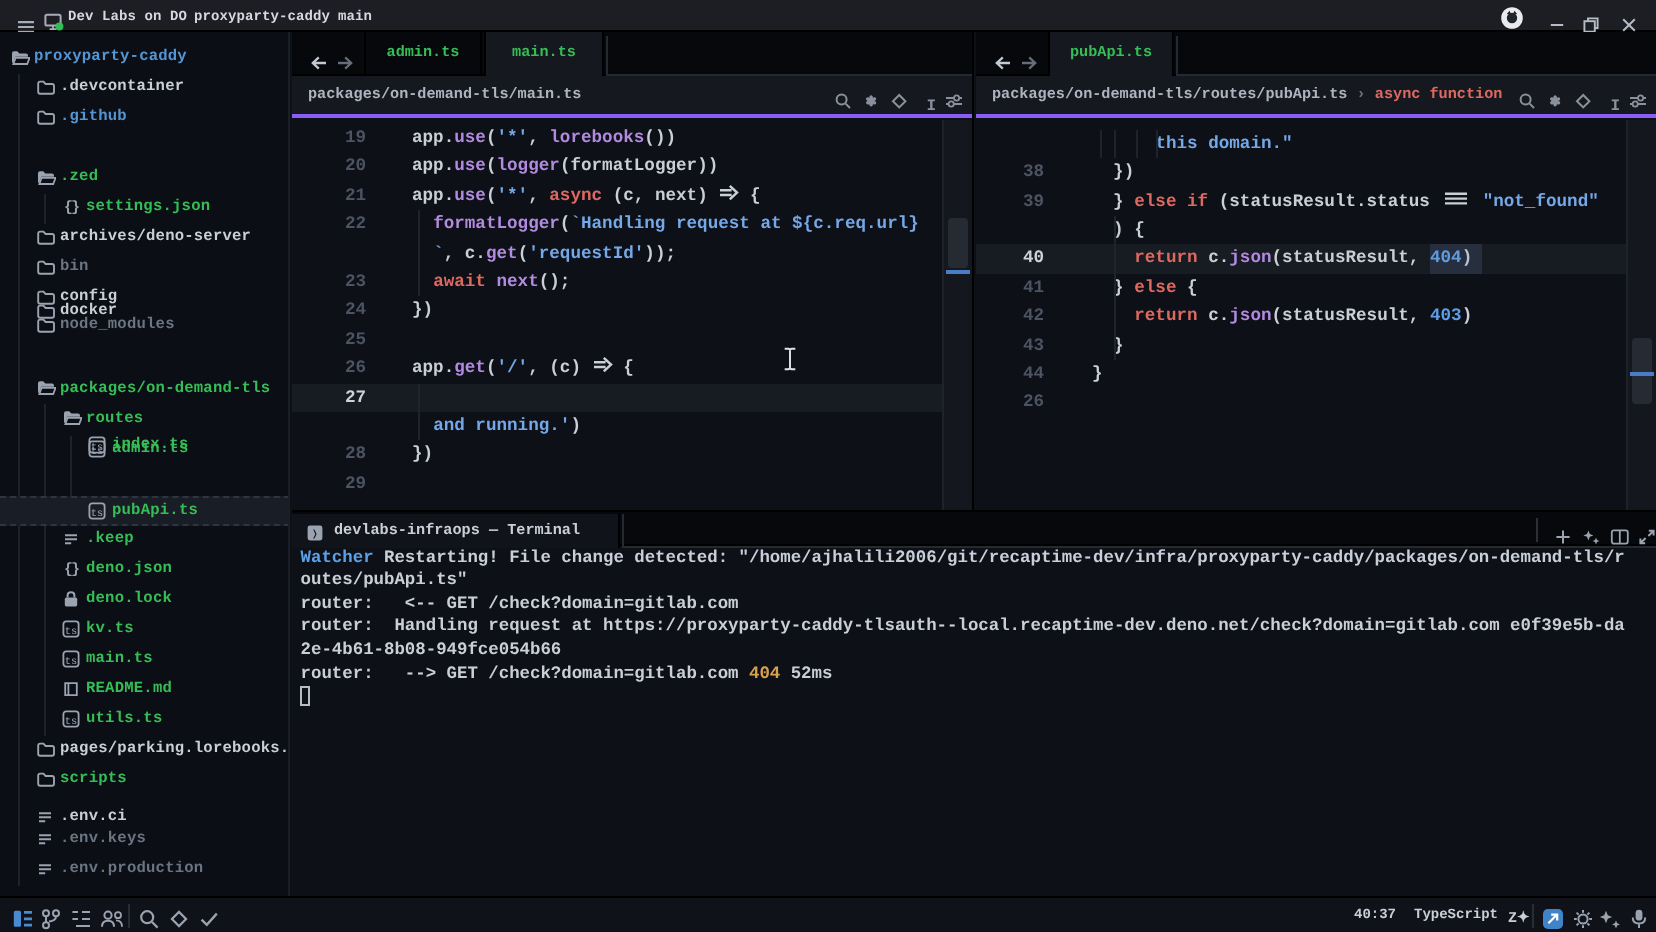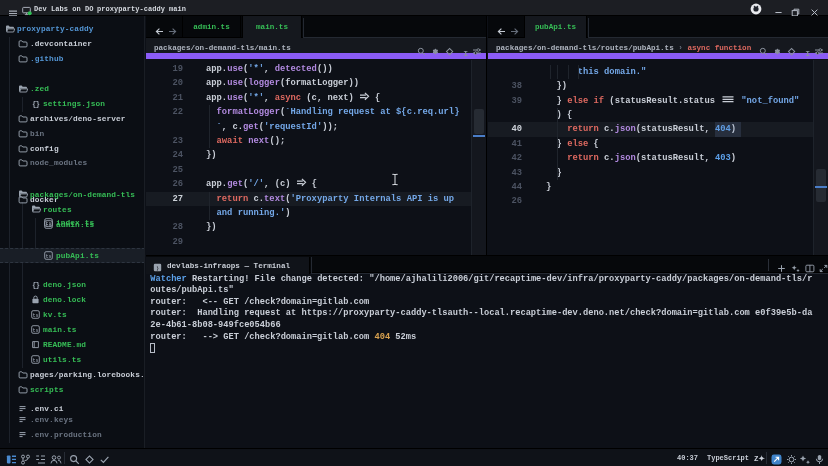--- a/index.html
+++ b/index.html
@@ -9,21 +9,21 @@
 .trow{position:absolute;left:0;width:145px;height:15.05px}
 .tic{position:absolute;top:2px;line-height:0}
 .ttx{position:absolute;top:3.2px;font-size:7.8px;letter-spacing:0.1px;white-space:pre;font-weight:bold}
 #editors{position:absolute;left:146px;top:16px;width:682px;height:432px}
 .pane{position:absolute;top:0;height:239px;overflow:hidden}
 #paneL{left:0;width:341px;border-right:1px solid #000}
 #paneR{left:342px;width:340px}
 .tabbar{position:absolute;left:0;top:0;width:100%;height:22px;background:#06080b;border-bottom:1px solid #000}
 .tab{position:absolute;top:0;height:22px;color:#36bd56;font-size:7.6px;text-align:center;line-height:23px;border-right:1px solid #000;border-left:1px solid #000;font-weight:bold}
 .tab.act{background:#15181e}
-.crumb{position:absolute;left:0;top:22px;width:100%;height:21px;background:#15181e;border-bottom:6px solid #8b5cf6;color:#aeb4bf;font-size:7.6px;line-height:21px;font-weight:bold}
+.crumb{position:absolute;left:0;top:22px;width:100%;height:21px;background:#15181e;border-bottom:2px solid #8b5cf6;color:#aeb4bf;font-size:7.6px;line-height:21px;font-weight:bold}
 .crumb .pth{position:absolute;left:8px;top:0;white-space:pre}
 .cic{position:absolute;top:6px}
 .code{position:absolute;left:0;top:0;width:100%;height:239px}
 .gut{position:absolute;text-align:right;font-size:8.8px;line-height:14.4px;font-weight:bold}
 .ln{color:#4c5362}
 .lnc{color:#ced3da}
 .cl{position:absolute;font-size:8.8px;line-height:14.4px;color:#c9ced7;white-space:pre;font-weight:bold}
 .k{color:#de6960} .f{color:#b28ae0} .s{color:#74a8e8} .n{color:#5c9fe8}
 #terminal{position:absolute;left:146px;top:255px;width:682px;height:193px;background:#0d1017}
 #termbar{position:absolute;left:0;top:0;width:682px;height:18px;background:#06080b;border-bottom:1px solid #000;border-top:1px solid #000}
@@ -109,21 +109,21 @@
             <path d="M1.1 2.8 Q1.1 1.8 2.1 1.8 H3.7 L4.8 3 H8 Q9 3 9 4 V6.9 Q9 7.9 8 7.9 H2.1 Q1.1 7.9 1.1 6.9 Z" fill="none" stroke="#9aa3af" stroke-width="0.95"></path>
           </svg></span>
         <span class="ttx" style="left:30px;color:#6b7482">bin</span>
       </div>
       <div class="trow" style="top:126.2px;">
         <span class="tic" style="left:18px"><svg width="10" height="9" viewBox="0 0 10 9" style="">
             <path d="M1.1 2.8 Q1.1 1.8 2.1 1.8 H3.7 L4.8 3 H8 Q9 3 9 4 V6.9 Q9 7.9 8 7.9 H2.1 Q1.1 7.9 1.1 6.9 Z" fill="none" stroke="#9aa3af" stroke-width="0.95"></path>
           </svg></span>
         <span class="ttx" style="left:30px;color:#c9ced7">config</span>
       </div>
-      <div class="trow" style="top:133px;margin-top:44px;">
+      <div class="trow" style="top:133px;">
         <span class="tic" style="left:18px"><svg width="10" height="9" viewBox="0 0 10 9" style="">
             <path d="M1.1 2.8 Q1.1 1.8 2.1 1.8 H3.7 L4.8 3 H8 Q9 3 9 4 V6.9 Q9 7.9 8 7.9 H2.1 Q1.1 7.9 1.1 6.9 Z" fill="none" stroke="#9aa3af" stroke-width="0.95"></path>
           </svg></span>
         <span class="ttx" style="left:30px;color:#c9ced7">docker</span>
       </div>
       <div class="trow" style="top:140px;">
         <span class="tic" style="left:18px"><svg width="10" height="9" viewBox="0 0 10 9" style="">
             <path d="M1.1 2.8 Q1.1 1.8 2.1 1.8 H3.7 L4.8 3 H8 Q9 3 9 4 V6.9 Q9 7.9 8 7.9 H2.1 Q1.1 7.9 1.1 6.9 Z" fill="none" stroke="#9aa3af" stroke-width="0.95"></path>
           </svg></span>
         <span class="ttx" style="left:30px;color:#6b7482">node_modules</span>
@@ -155,20 +155,26 @@
             <text x="4.5" y="6.8" font-family="Liberation Mono" font-size="5.2" fill="#9aa3af" text-anchor="middle">ts</text>
           </svg></span>
         <span class="ttx" style="left:56px;color:#36bd56">index.ts</span>
       </div>
       <div class="trow" style="top:231.6px;background:#191e26;border-top:1px dashed #2e3540;border-bottom:1px dashed #2e3540;">
         <span class="tic" style="left:44px"><svg width="9" height="9" viewBox="0 0 9 9" style="">
             <rect x="0.7" y="0.7" width="7.6" height="7.6" rx="1.4" fill="none" stroke="#9aa3af" stroke-width="0.9"></rect>
             <text x="4.5" y="6.8" font-family="Liberation Mono" font-size="5.2" fill="#9aa3af" text-anchor="middle">ts</text>
           </svg></span>
         <span class="ttx" style="left:56px;color:#36bd56">pubApi.ts</span>
+      </div>
+      <div class="trow" style="top:246.6px;">
+        <span class="tic" style="left:31px"><svg width="9" height="9" viewBox="0 0 9 9" style="">
+            <path d="M1.5 2.6 H7.5 M1.5 4.6 H7.5 M1.5 6.6 H4.6" stroke="#9aa3af" stroke-width="1"></path>
+          </svg></span>
+        <span class="ttx" style="left:43px;color:#36bd56">.keep</span>
       </div>
       <div class="trow" style="top:261.7px;">
         <span class="tic" style="left:31px"><svg width="9" height="9" viewBox="0 0 9 9" style="">
             <text x="4.5" y="6.6" font-size="7.5" font-weight="bold" fill="#9aa3af" text-anchor="middle" font-family="Liberation Mono" letter-spacing="-1">{}</text>
           </svg></span>
         <span class="ttx" style="left:43px;color:#36bd56">deno.json</span>
       </div>
       <div class="trow" style="top:276.7px;">
         <span class="tic" style="left:31px"><svg width="9" height="9" viewBox="0 0 9 9" style="">
             <rect x="1.4" y="3.8" width="6.2" height="4.4" rx="0.8" fill="#9aa3af"></rect>
@@ -232,21 +238,21 @@
         <span class="tic" style="left:18px"><svg width="9" height="9" viewBox="0 0 9 9" style="">
             <path d="M1.5 2.6 H7.5 M1.5 4.6 H7.5 M1.5 6.6 H4.6" stroke="#9aa3af" stroke-width="1"></path>
           </svg></span>
         <span class="ttx" style="left:30px;color:#6b7482">.env.production</span>
       </div>
     </div>
 <div id="editors">
  <div class="pane" id="paneL">
   <div class="code">
           <div class="gut ln" style="top:46.0px;width:37px">19</div>
-          <div class="cl" style="left:60px;top:46.0px">app.<span class="f">use</span>(<span class="s">'*'</span>, <span class="f">detected</span>())</div>
+          <div class="cl" style="left:60px;top:46.0px">app.<span class="f">use</span>(<span class="s">'*'</span>, <span class="f">lorebooks</span>())</div>
           <div class="gut ln" style="top:60.4px;width:37px">20</div>
           <div class="cl" style="left:60px;top:60.4px">app.<span class="f">use</span>(<span class="f">logger</span>(formatLogger))</div>
           <div class="gut ln" style="top:74.8px;width:37px">21</div>
           <div class="cl" style="left:60px;top:74.8px">app.<span class="f">use</span>(<span class="s">'*'</span>, <span class="k">async</span> (c, next) <span style="display:inline-block;width:10.6px;position:relative;height:8px"><svg width="11" height="9" viewBox="0 0 11 9" style="position:absolute;left:0;top:0">
                 <path d="M1 3.1 H6.8 M1 5.5 H6.8 M5.9 0.9 L9.5 4.3 L5.9 7.7" fill="none" stroke="#c9ced7" stroke-width="1.25"></path>
               </svg></span> {</div>
           <div class="gut ln" style="top:89.2px;width:37px">22</div>
           <div class="cl" style="left:60px;top:89.2px">  <span class="f">formatLogger</span>(<span class="s">`Handling request at ${</span><span class="s">c.req.url}</span></div>
           <div class="cl" style="left:60px;top:103.6px">  <span class="s">`</span>, c.<span class="f">get</span>(<span class="s">'requestId'</span>));</div>
           <div class="gut ln" style="top:118.0px;width:37px">23</div>
@@ -254,21 +260,20 @@
           <div class="gut ln" style="top:132.4px;width:37px">24</div>
           <div class="cl" style="left:60px;top:132.4px">})</div>
           <div class="gut ln" style="top:146.8px;width:37px">25</div>
           <div class="cl" style="left:60px;top:146.8px"></div>
           <div class="gut ln" style="top:161.2px;width:37px">26</div>
           <div class="cl" style="left:60px;top:161.2px">app.<span class="f">get</span>(<span class="s">'/'</span>, (c) <span style="display:inline-block;width:10.6px;position:relative;height:8px"><svg width="11" height="9" viewBox="0 0 11 9" style="position:absolute;left:0;top:0">
                 <path d="M1 3.1 H6.8 M1 5.5 H6.8 M5.9 0.9 L9.5 4.3 L5.9 7.7" fill="none" stroke="#c9ced7" stroke-width="1.25"></path>
               </svg></span> {</div>
           <div style="position:absolute;left:0;top:175.6px;width:341px;height:14.4px;background:#171b22"></div>
           <div class="gut lnc" style="top:175.6px;width:37px">27</div>
-          <div class="cl" style="left:60px;top:175.6px">  <span class="k">return</span> c.<span class="f">text</span>(<span class="s">'Proxyparty Internals API is up</span></div>
           <div class="cl" style="left:60px;top:190.0px">  <span class="s">and running.'</span>)</div>
           <div class="gut ln" style="top:204.4px;width:37px">28</div>
           <div class="cl" style="left:60px;top:204.4px">})</div>
           <div class="gut ln" style="top:218.8px;width:37px">29</div>
           <div class="cl" style="left:60px;top:218.8px"></div>
           <div style="position:absolute;left:62.5px;top:89.2px;width:1px;height:43.2px;background:#1f242c"></div>
           <div style="position:absolute;left:62.5px;top:175.6px;width:1px;height:28.8px;background:#1f242c"></div>
           <div style="position:absolute;right:0;top:44px;width:15px;height:195px;background:#14171e;border-left:1px solid #1e232b">
             <div style="position:absolute;left:2px;right:2px;top:49px;height:25px;background:#262b33;border-radius:2px"></div>
             <div style="position:absolute;left:1px;right:1px;top:75px;height:2px;background:#4a7dc8"></div>

